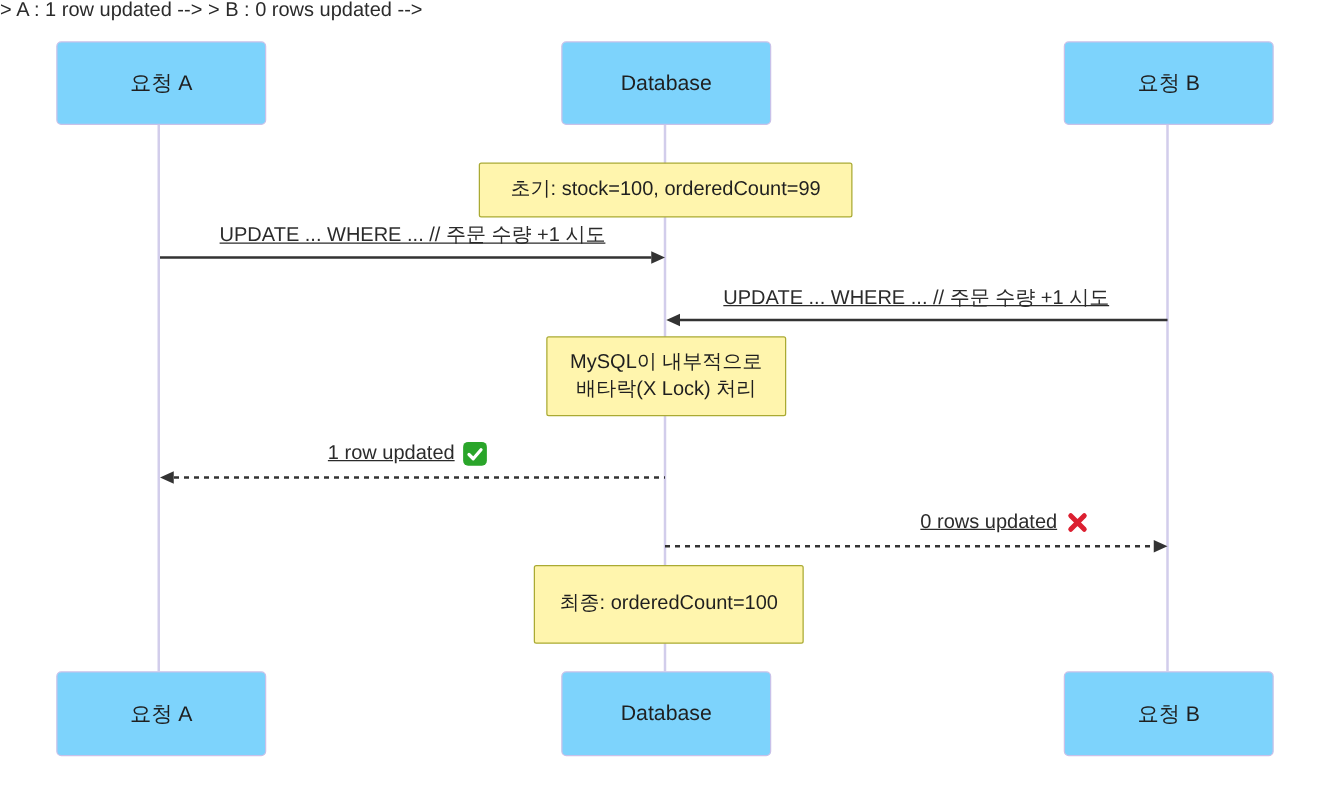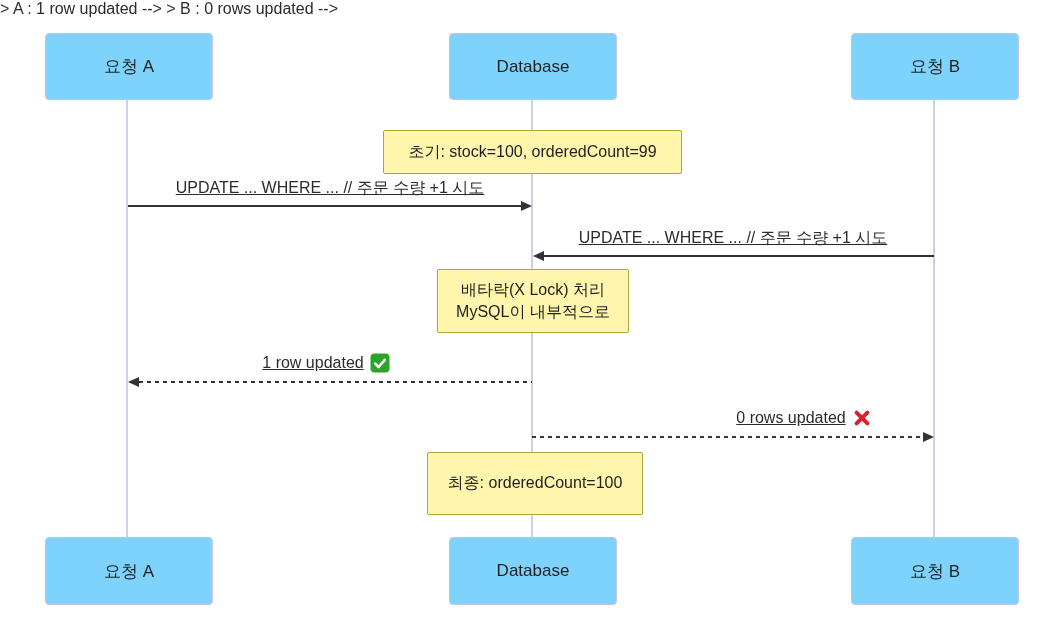--- a/index.html
+++ b/index.html
@@ -77,22 +77,22 @@
 
   
   <div class="msg-label" style="left:532px;top:226px;width:402px;height:24px;">
     <span>UPDATE ... WHERE ... // 주문 수량 +1 시도</span>
   </div>
   <div class="line" style="left:544px;top:255px;width:390px;"></div>
   <div class="arr-l" style="left:533px;top:251px;"></div>
 
   
   <div class="note" style="left:437px;top:269px;width:190px;height:62px;">
+    <span class="note-line">MySQL이 내부적으로</span>
     <span class="note-line">배타락(X Lock) 처리</span>
-    <span class="note-line">MySQL이 내부적으로</span>
   </div>
 
   &gt; A : 1 row updated --&gt;
   <div class="msg-label" style="left:128px;top:350px;width:396px;height:26px;">
     <span>1 row updated</span>
     <span class="emoji">
       <svg viewBox="0 0 20 20" xmlns="http://www.w3.org/2000/svg">
         <rect x="0.5" y="0.5" width="19" height="19" rx="4" fill="#2AA52A"></rect>
         <path d="M5.2 10.6 L8.6 14 L14.8 6.8" fill="none" stroke="#ffffff" stroke-width="2.6" stroke-linecap="round" stroke-linejoin="round"></path>
       </svg>

